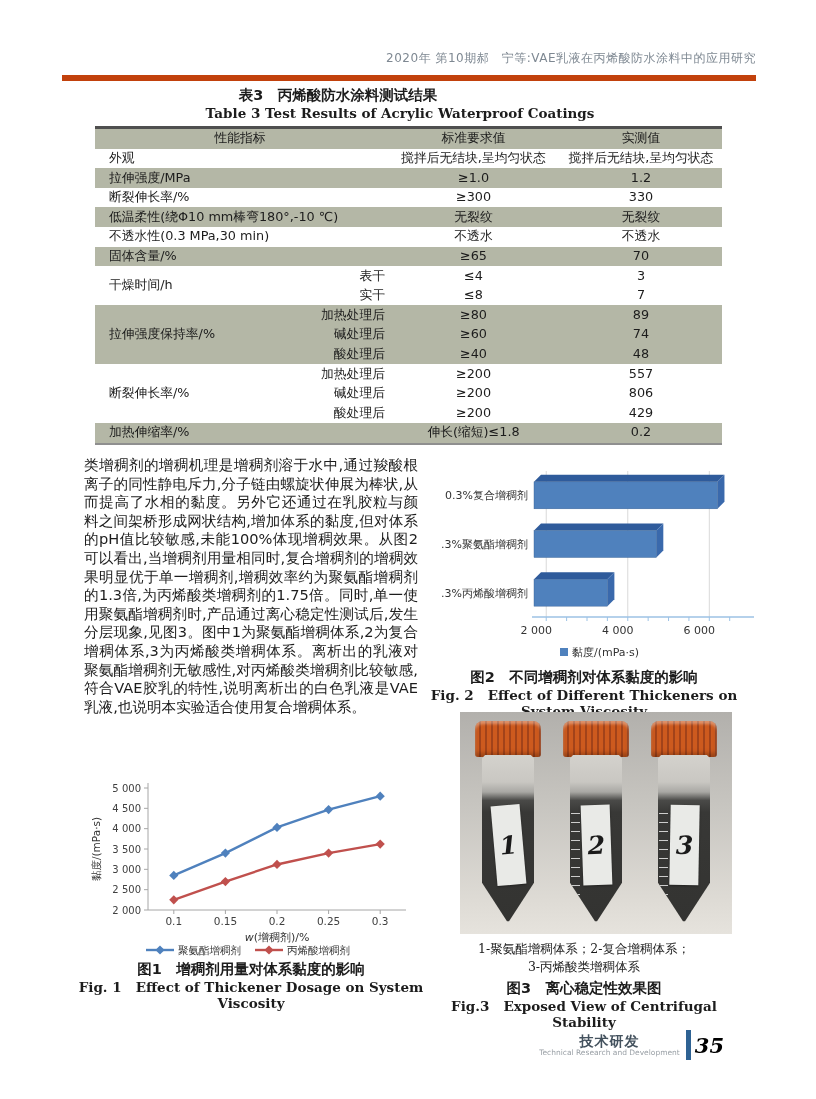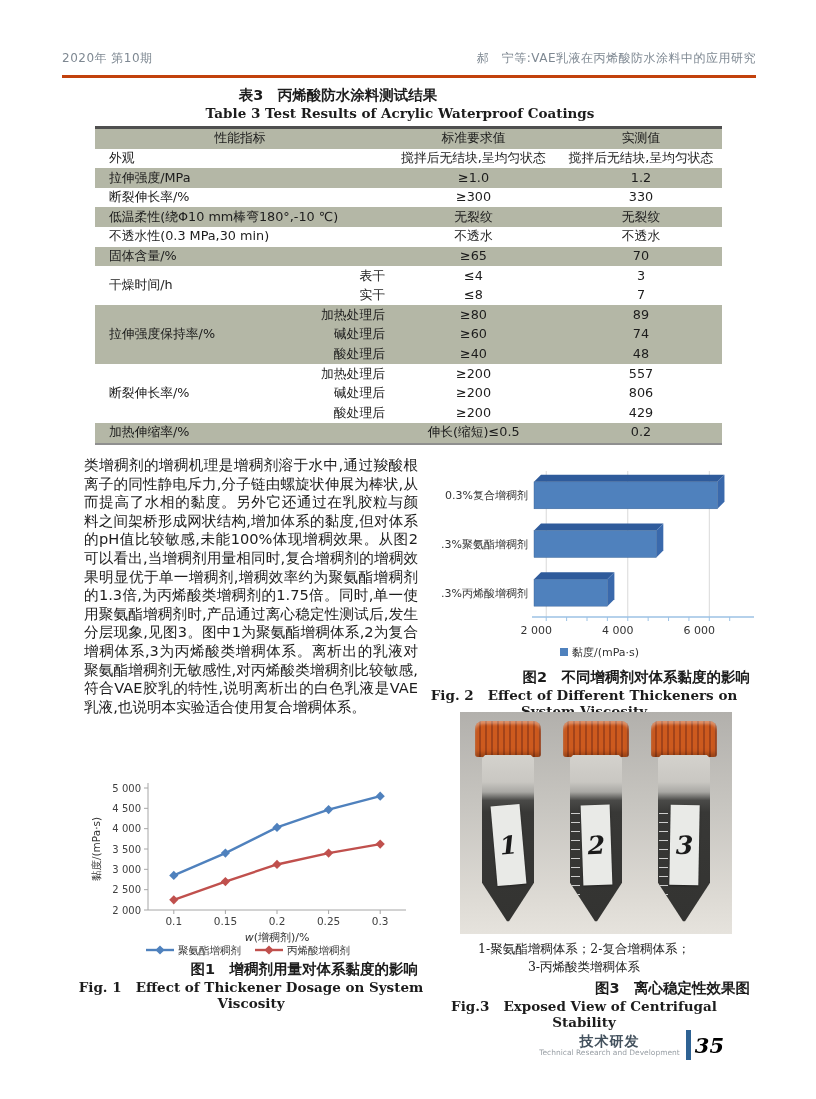--- a/index.html
+++ b/index.html
@@ -1,21 +1,21 @@
 <!DOCTYPE html>
 <html><head>
 <meta charset="utf-8">
 <style>
   html,body{margin:0;padding:0;background:#888;}
   .page{position:relative;width:816px;height:1099px;background:#fff;margin:0 auto;
         font-family:"DejaVu Sans",sans-serif;color:#1c1c1c;overflow:hidden;}
   
   .page-header{position:absolute;top:50px;left:62px;width:694px;display:flex;
-        justify-content:space-between;align-items:flex-end;padding-bottom:8px;
-        border-bottom:3px solid #c2410c;font-size:12px;color:#7e8892;letter-spacing:.5px;}
+        justify-content:flex-end;align-items:flex-end;padding-bottom:8px;
+        border-bottom:6px solid #c2410c;font-size:12px;color:#7e8892;letter-spacing:.5px;}
   
   .tbl-title{position:absolute;top:86px;left:0;width:676px;text-align:center;
         font-size:14.5px;font-weight:bold;}
   .tbl-sub{position:absolute;top:105px;left:0;width:800px;text-align:center;
         font-size:13.5px;font-weight:bold;font-family:"DejaVu Serif",serif;}
   
   #t3{position:absolute;top:126px;left:95px;width:627px;border-collapse:collapse;
         table-layout:fixed;font-size:12.8px;border-top:3px solid #4f4f4f;
         border-bottom:2px solid #8f8f8f;}
   #t3 th,#t3 td{font-weight:normal;height:19.6px;padding:0 2px;line-height:1.15;
@@ -24,21 +24,21 @@
   #t3 .c1{text-align:left;padding-left:14px;}
   #t3 .csub{text-align:right;padding-left:4px;}
   #t3 .cc{text-align:center;}
   #t3 thead th{text-align:center;}
   #t3 thead th.c1{text-align:center;padding-left:0;}
   
   .body-text{position:absolute;top:456px;left:84px;width:334px;font-size:14.6px;
         line-height:18.6px;text-align:justify;text-justify:inter-ideograph;}
   
   .figwrap{position:absolute;}
-  .cap-zh{font-size:14.5px;font-weight:bold;text-align:right;white-space:pre-wrap;}
+  .cap-zh{font-size:14.5px;font-weight:bold;text-align:center;white-space:pre-wrap;}
   .cap-en{font-size:13.5px;font-weight:bold;font-family:"DejaVu Serif",serif;
         text-align:center;white-space:pre-wrap;}
   
   .photo{position:absolute;top:712px;left:460px;width:272px;height:222px;
         background:linear-gradient(180deg,#b2b0ac 0%,#c6c4bf 40%,#dedbd5 85%,#e6e3dd 100%);
         overflow:hidden;}
   .tube{position:absolute;top:9px;width:76px;height:208px;}
   .cap{width:66px;height:36px;margin:0 auto;border-radius:8px 8px 3px 3px;
         background:repeating-linear-gradient(90deg,#cd5a1e 0 4px,#a2431a 4px 6px);
         box-shadow:inset 0 3px 3px rgba(255,255,255,.35), inset 0 -4px 4px rgba(0,0,0,.25);}
@@ -157,21 +157,21 @@
           <td class="cc">≥200</td>
           <td class="cc">806</td>
         </tr>
         <tr class="">
           <td class="csub">酸处理后</td>
           <td class="cc">≥200</td>
           <td class="cc">429</td>
         </tr>
         <tr class="shade">
           <td colspan="2" class="c1">加热伸缩率/%</td>
-          <td class="cc">伸长(缩短)≤0.5</td>
+          <td class="cc">伸长(缩短)≤1.8</td>
           <td class="cc">0.2</td>
         </tr>
       </tbody>
   </table>
 
   <div class="body-text">类增稠剂的增稠机理是增稠剂溶于水中,通过羧酸根离子的同性静电斥力,分子链由螺旋状伸展为棒状,从而提高了水相的黏度。另外它还通过在乳胶粒与颜料之间架桥形成网状结构,增加体系的黏度,但对体系的pH值比较敏感,未能100%体现增稠效果。从图2可以看出,当增稠剂用量相同时,复合增稠剂的增稠效果明显优于单一增稠剂,增稠效率约为聚氨酯增稠剂的1.3倍,为丙烯酸类增稠剂的1.75倍。同时,单一使用聚氨酯增稠剂时,产品通过离心稳定性测试后,发生分层现象,见图3。图中1为聚氨酯增稠体系,2为复合增稠体系,3为丙烯酸类增稠体系。离析出的乳液对聚氨酯增稠剂无敏感性,对丙烯酸类增稠剂比较敏感,符合VAE胶乳的特性,说明离析出的白色乳液是VAE乳液,也说明本实验适合使用复合增稠体系。</div>
 
   <div class="figwrap" style="top:466px;left:442px;width:332px;">
     <div id="barchart"><svg width="332" height="198" viewBox="0 0 332 198">
           <line x1="104.23076923076923" y1="5" x2="104.23076923076923" y2="151" stroke="#d9d9d9" stroke-width="1"></line>

